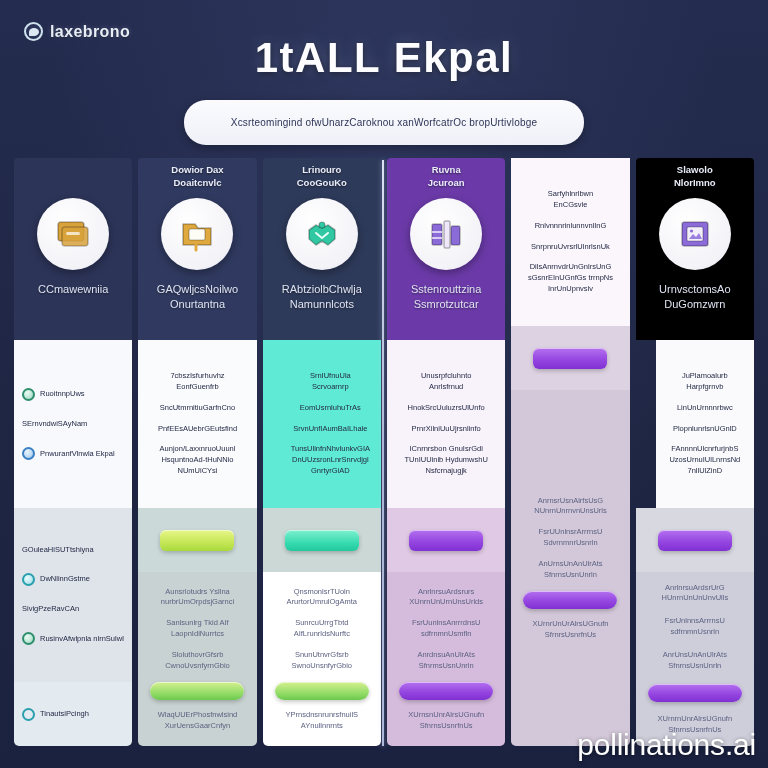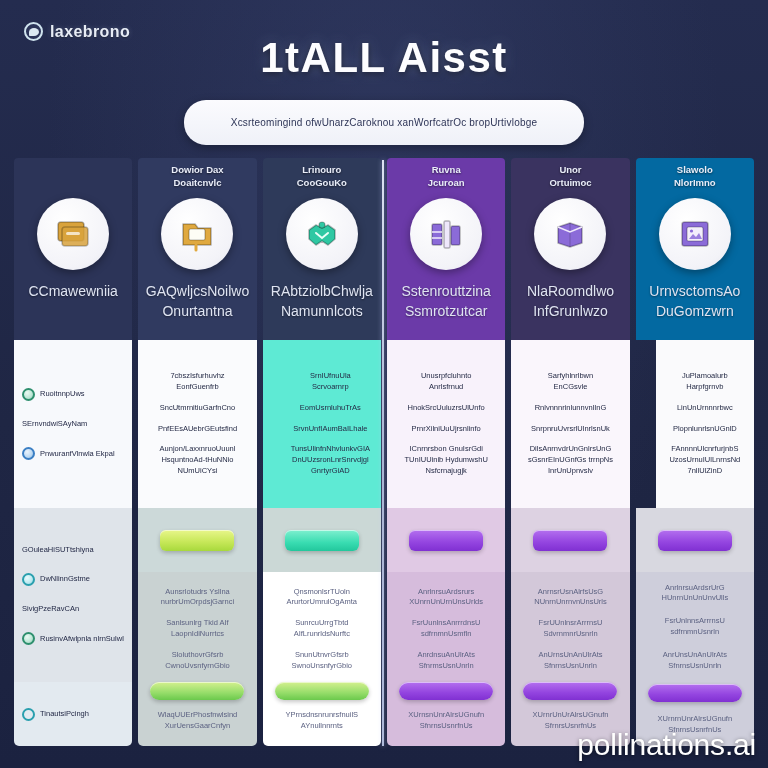--- a/index.html
+++ b/index.html
@@ -150,21 +150,21 @@
     display: flex;
     align-items: center;
     justify-content: center;
     box-shadow: 0 3px 9px rgba(0,0,0,0.35);
     flex: none;
   }
   .icon-disc svg { filter: blur(0.2px); }
 
   .col-caption {
     margin-top: 12px;
-    font-size: 14px;
+    font-size: 11px;
     line-height: 1.4;
     text-align: center;
     color: #dfe4f2;
     text-shadow: 0 1px 2px rgba(0,0,0,0.45);
     filter: blur(0.35px);
     padding: 0 3px;
   }
 
   
   .col-body {
@@ -261,21 +261,21 @@
 <body>
 
 <div class="bg-wash"></div>
 
 <div class="brand">
   <span class="brand-mark"></span>
   <span class="brand-name">laxebrono</span>
 </div>
 
 <div class="title-wrap">
-  <div class="main-title">1tALL Aisst</div>
+  <div class="main-title">1tALL Ekpal</div>
 </div>
 
 <div class="subtitle-pill">
   <div class="subtitle-text">Xcsrteomingind ofwUnarzCaroknou xanWorfcatrOc bropUrtivlobge</div>
 </div>
 
 <div class="table" id="table">
     <div class="col">
       <div class="col-head" style="background: rgb(44, 52, 88);">
         <div class="col-title"></div>
@@ -414,52 +414,41 @@
         <div class="band band-c" style="background: rgb(214, 188, 220);">
           <div class="cell faint">AnrlnrsuArdsrurs<br>XUnrnUnUrnUnsUrlds</div>
           <div class="cell faint">FsrUunlnsAnrrrdnsU<br>sdfrnmnUsmfln</div>
           <div class="cell faint">AnrdnsuAnUlrAts<br>SfnrmsUsnUnrln</div>
           <div class="pill pill-purple wide"></div>
           <div class="cell faint">XUrnsnUnrAlrsUGnufn<br>SfnrnsUsnrfnUs</div>
         </div>
       </div>
     </div>
     <div class="col">
-      <div class="col-head" style="background: rgb(58, 51, 96);">
-        <div class="col-title">Unor<br>Ortuimoc</div>
-        <div class="icon-disc">
-          <svg width="42" height="42" viewBox="0 0 42 42">
-        <path d="M9 14l12-4 12 4v16l-12 4-12-4z" fill="#8b6bd8" stroke="rgba(0,0,0,0.28)" stroke-width="1.6" stroke-linejoin="round"></path>
-        <path d="M21 10v24" stroke="rgba(0,0,0,0.28)" stroke-width="1.3" opacity="0.55"></path>
-        <path d="M9 14l12 5 12-5" stroke="#efe8fb" stroke-width="1.6" fill="none"></path>
-      </svg>
-        </div>
-        <div class="col-caption">NlaRoomdlwo<br>InfGrunlwzo</div>
-      </div>
       <div class="col-body">
         <div class="band band-a" style="background: rgb(250, 246, 252);">
           <div class="cell">Sarfyhlnrlbwn<br>EnCGsvle</div>
           <div class="cell">RnlvnnnrinlunnvnlInG</div>
           <div class="cell">SnrpnruUvrsrlUlnrlsnUk</div>
           <div class="cell">DilsAnrnvdrUnGnlrsUnG<br>sGsnrEInUGnfGs trrnpNs<br>InrUnUpnvslv</div>
         </div>
         <div class="band band-b" style="background: rgb(221, 210, 226);">
           <div class="pill pill-purple"></div>
         </div>
         <div class="band band-c" style="background: rgb(211, 200, 217);">
           <div class="cell faint">AnrnsrUsnAlrfsUsG<br>NUnrnUnrnvnUnsUrls</div>
           <div class="cell faint">FsrUUnlnsrArrrnsU<br>SdvrnmnrUsnrln</div>
           <div class="cell faint">AnUrnsUnAnUlrAts<br>SfnrnsUsnUnrln</div>
           <div class="pill pill-purple wide"></div>
           <div class="cell faint">XUrnrUnUrAlrsUGnufn<br>SfrnrsUsnrfnUs</div>
         </div>
       </div>
     </div>
     <div class="col">
-      <div class="col-head" style="background: #0369a1;">
+      <div class="col-head" style="background: #000000;">
         <div class="col-title">Slawolo<br>NlorImno</div>
         <div class="icon-disc">
           <svg width="42" height="42" viewBox="0 0 42 42">
         <rect x="8" y="9" width="26" height="24" rx="2.5" fill="#8b6bd8" stroke="rgba(0,0,0,0.28)" stroke-width="1.6"></rect>
         <rect x="13" y="14" width="16" height="14" rx="1.5" fill="#f3eefc" stroke="rgba(0,0,0,0.28)" stroke-width="1.2"></rect>
         <path d="M15 26l4-5 3 3 3-4 3 6z" fill="#8b6bd8" opacity="0.85"></path>
         <circle cx="17.5" cy="18" r="1.6" fill="#8b6bd8"></circle>
       </svg>
         </div>
         <div class="col-caption">UrnvsctomsAo<br>DuGomzwrn</div>

